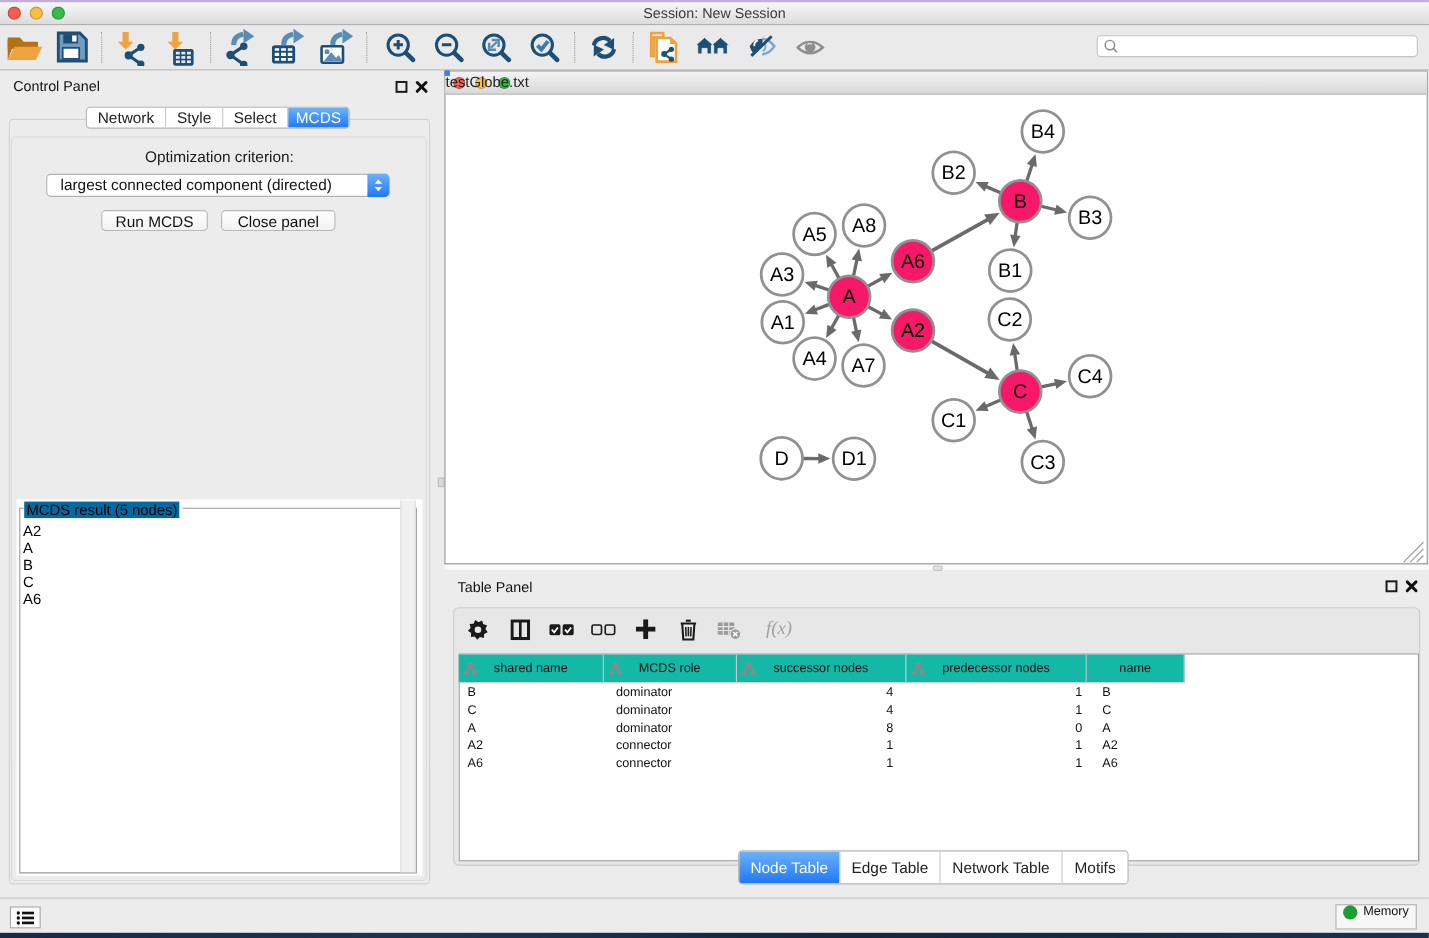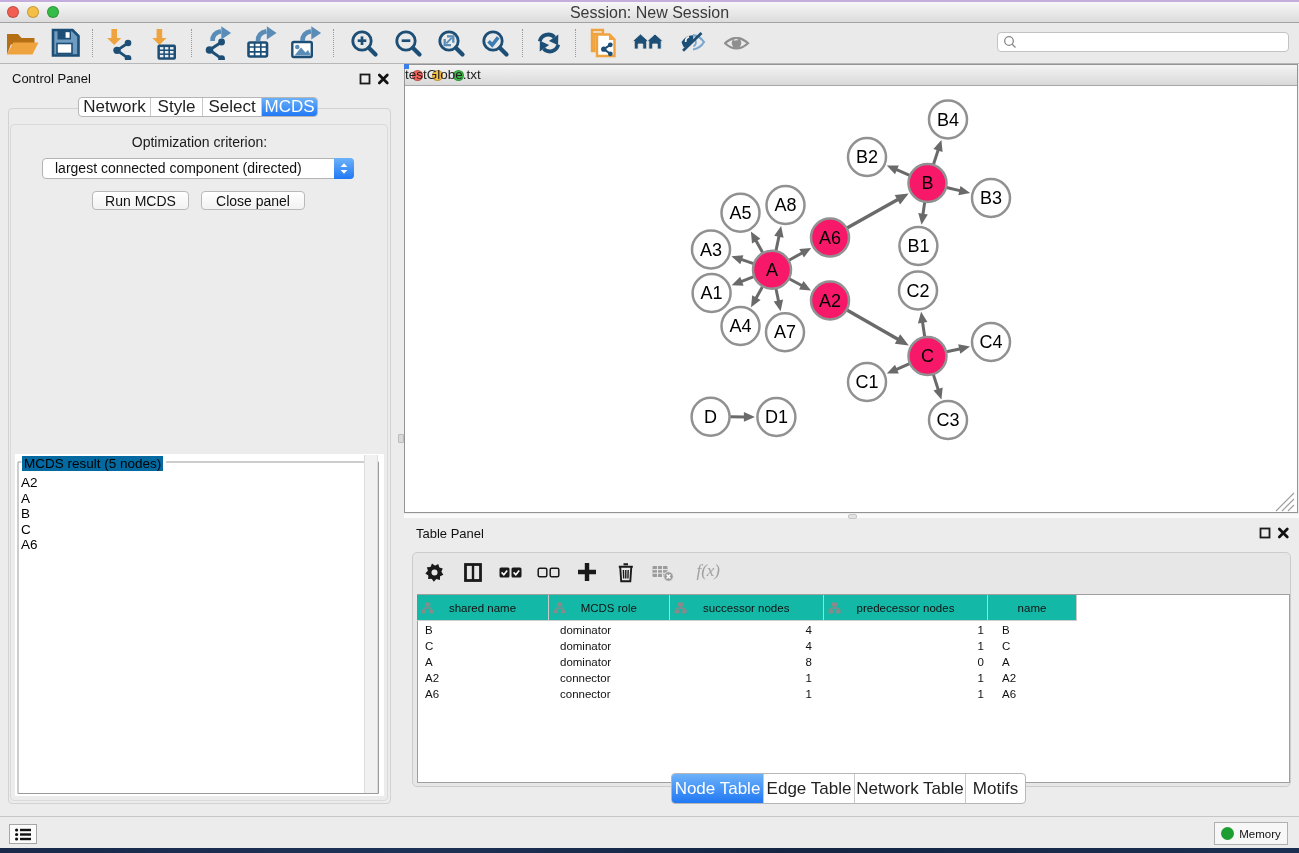--- a/index.html
+++ b/index.html
@@ -1,31 +1,31 @@
 <!DOCTYPE html>
 <html><head><meta charset="utf-8"><style>
 *{margin:0;padding:0;box-sizing:border-box}
 html,body{width:1299px;height:853px;overflow:hidden}
 body{font-family:'Liberation Sans',sans-serif;background:#ececec;position:relative}
 .abs{position:absolute}
 .titlebar{left:0;top:0;width:1299px;height:23px;
   background:linear-gradient(#f7f7f7,#dcdcdc);border-top:2px solid #c4aede;border-bottom:1px solid #a2a2a2;}
 .tl{position:absolute;top:5.5px;width:12px;height:12px;border-radius:50%;}
-.title-text{position:absolute;left:0;top:3.5px;width:1299px;text-align:center;font-size:16px;color:#3a3a3a}
+.title-text{position:absolute;left:0;top:3.5px;width:1299px;text-align:center;font-size:13px;color:#3a3a3a}
 .toolbar{left:0;top:23px;width:1299px;height:41px;background:#eaeaea;border-bottom:1px solid #b6b6b6}
 .tsep{position:absolute;top:29px;height:28px;width:0;border-left:1px dotted #9a9a9a}
 .search{position:absolute;left:997px;top:32px;width:292px;height:20px;background:#fff;
   border:1px solid #c3c3c3;border-radius:4px}
 .netwin{left:404px;top:64px;width:894px;height:449px;background:#fff;border:1px solid #949494;border-top:none}
 .nettitle{position:absolute;left:0;top:0;width:892px;height:22px;background:linear-gradient(#f4f4f4,#d9d9d9);
   border-bottom:1px solid #a8a8a8;border-top:1px solid #949494}
 .ntl{position:absolute;top:5px;width:11px;height:11px;border-radius:50%}
 .dock-title{font-size:13px;color:#111}
 .seg{position:absolute;display:flex;background:#fff;border:1px solid #b6b6b6;border-radius:4px;overflow:hidden}
-.seg div{font-size:17px;color:#222;display:flex;align-items:center;justify-content:center;border-left:1px solid #c9c9c9}
+.seg div{font-size:14px;color:#222;display:flex;align-items:center;justify-content:center;border-left:1px solid #c9c9c9}
 .seg div:first-child{border-left:none}
 .seg div.act{background:linear-gradient(#6cb2f9,#2178f4);color:#fff}
 .cp-box{left:7.5px;top:108px;width:383px;height:696px;border:1px solid #d2d2d2;border-radius:4px;background:#ececec}
 .cp-inner{left:10px;top:124px;width:378px;height:677px;border:1px solid #dadada;border-radius:4px;background:#ececec}
 .btn{position:absolute;background:linear-gradient(#ffffff,#f2f2f2);border:1px solid #b9b9b9;border-radius:4px;
   font-size:14px;color:#111;display:flex;align-items:center;justify-content:center}
 .tbl-box{left:412px;top:552px;width:879px;height:235px;border:1px solid #cccccc;border-radius:5px;background:#e7e7e7}
 .tbl{position:absolute;left:417px;top:594px;width:873px;height:189px;background:#fff;border:1px solid #9f9f9f}
 .hcell{position:absolute;top:0;height:26px;background:#14b8a6;border-right:1px solid #c9c9c9;border-bottom:1px solid #cfcfcf;
   font-size:11.5px;color:#111;text-align:center;line-height:26px}
@@ -385,13 +385,13 @@
 <div class="abs statusbar"></div>
 <div class="abs" style="left:9px;top:824px;width:28px;height:20px;background:#fbfbfb;border:1px solid #a6a6a6"></div>
 <svg style="position:absolute;left:15px;top:828px" width="16" height="13" viewBox="0 0 16 13">
     <circle cx="1.6" cy="2" r="1.6" fill="#111"></circle>
     <circle cx="1.6" cy="6.5" r="1.6" fill="#111"></circle>
     <circle cx="1.6" cy="11" r="1.6" fill="#111"></circle>
     <rect x="5" y="0.8" width="11" height="2.4" fill="#111"></rect>
     <rect x="5" y="5.3" width="11" height="2.4" fill="#111"></rect>
     <rect x="5" y="9.8" width="11" height="2.4" fill="#111"></rect>
   </svg>
-<div class="abs" style="left:1214px;top:822px;width:74px;height:23px;background:#f7f7f7;border:1px solid #b0b0b0;display:flex;align-items:center;justify-content:center;font-size:11.5px;color:#111"><span style="width:13px;height:13px;border-radius:50%;background:#1d9e33;margin-right:5px"></span>Memory</div>
+<div class="abs" style="left:1214px;top:822px;width:74px;height:23px;background:#f7f7f7;border:1px solid #b0b0b0;display:flex;align-items:flex-start;justify-content:center;font-size:11.5px;color:#111"><span style="width:13px;height:13px;border-radius:50%;background:#1d9e33;margin-right:5px"></span>Memory</div>
 <div class="abs deskstrip"></div>
 </body></html>

